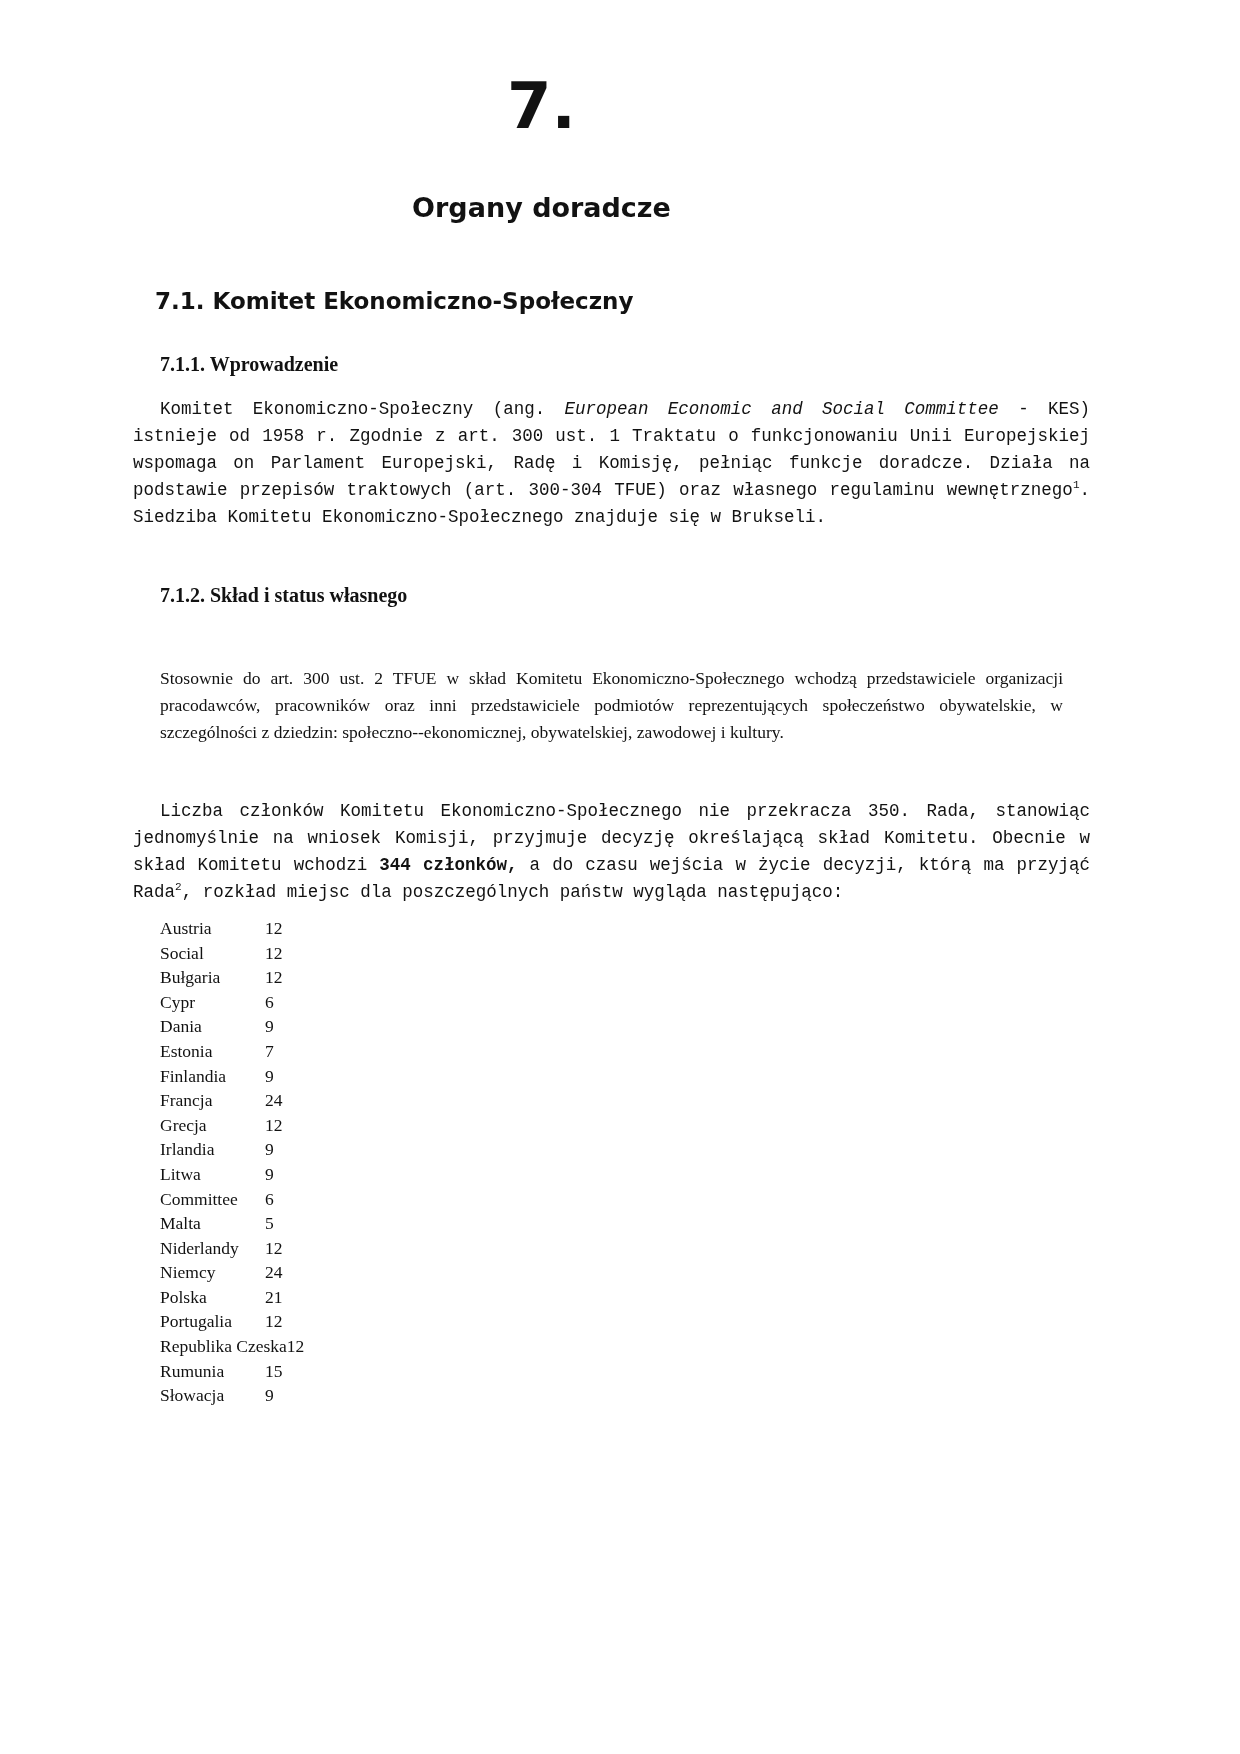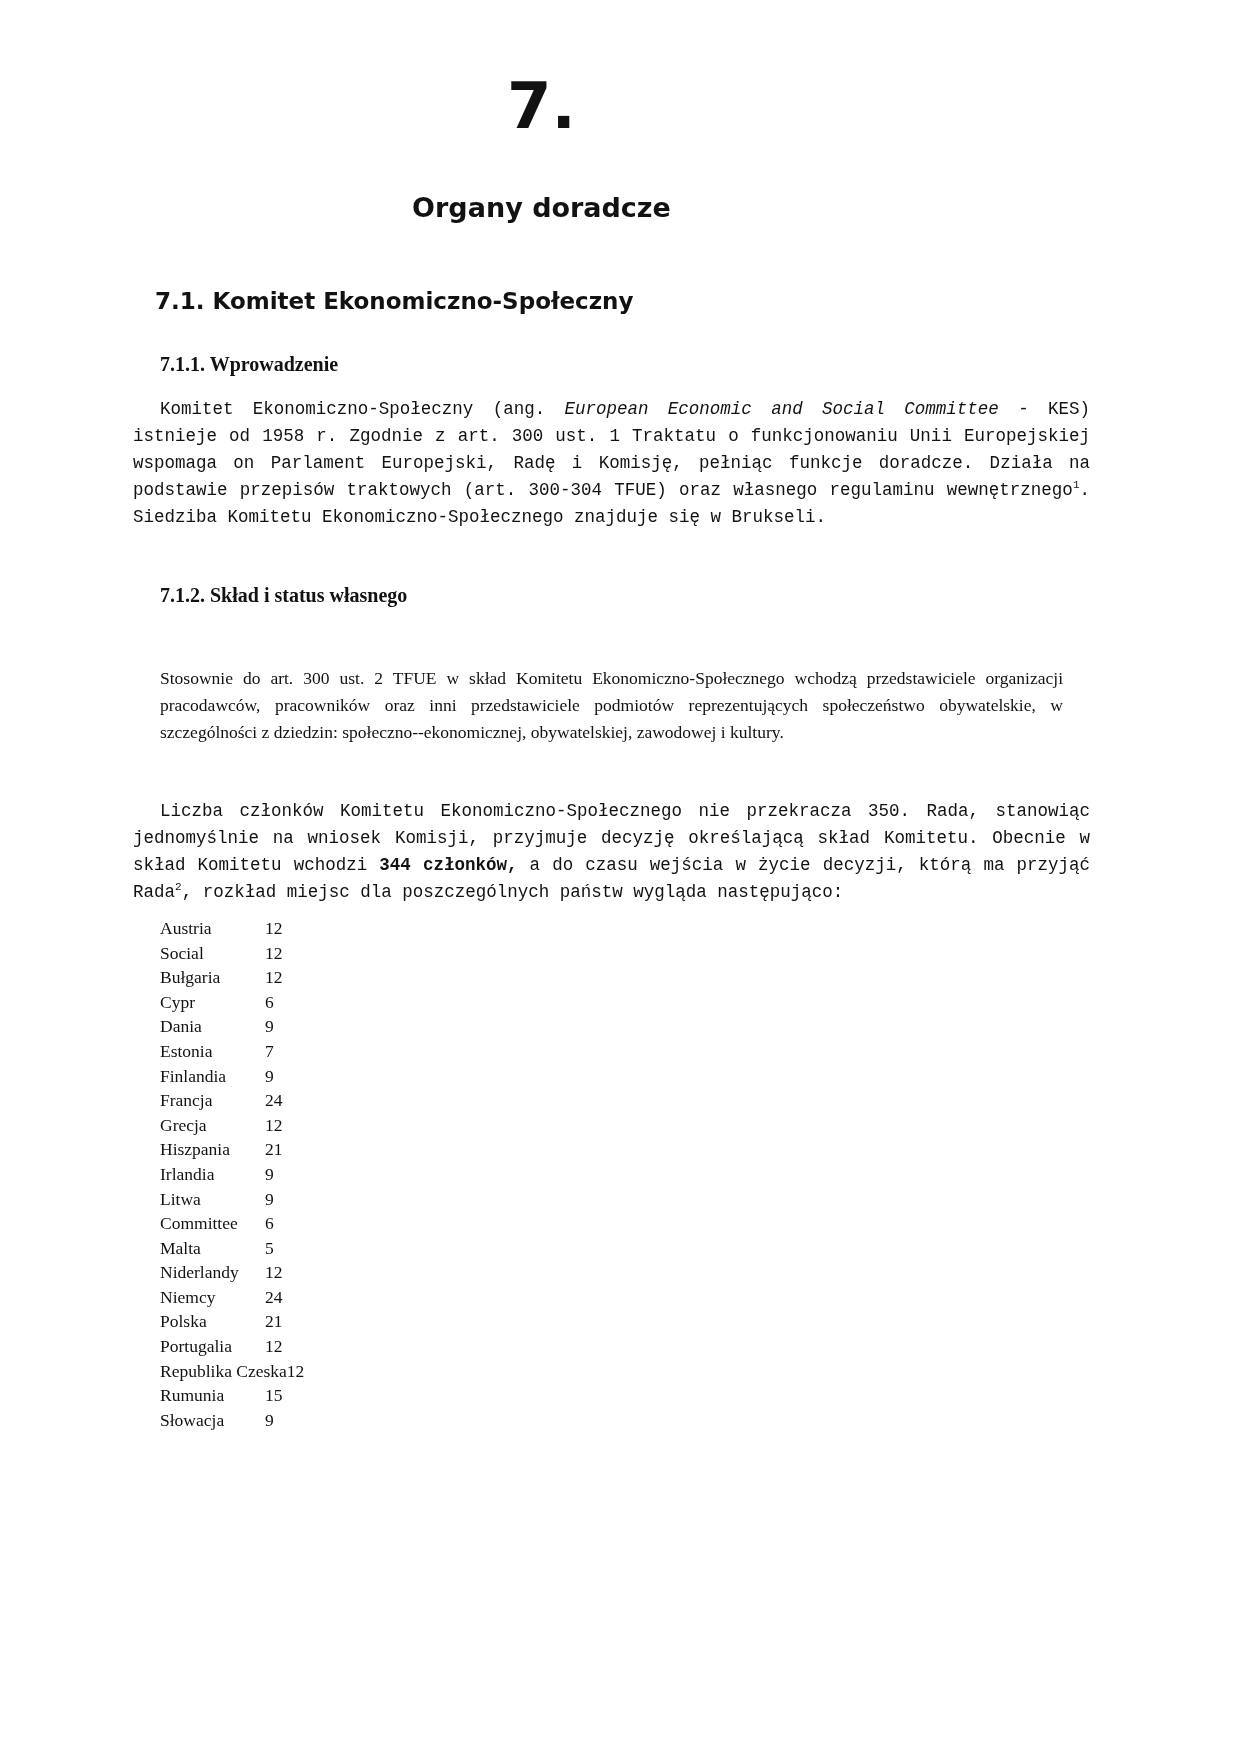--- a/index.html
+++ b/index.html
@@ -120,21 +120,20 @@
 
   <div class="member-row"><span class="member-country">Austria</span><span class="member-seats">12</span></div>
       <div class="member-row"><span class="member-country">Social</span><span class="member-seats">12</span></div>
       <div class="member-row"><span class="member-country">Bułgaria</span><span class="member-seats">12</span></div>
       <div class="member-row"><span class="member-country">Cypr</span><span class="member-seats">6</span></div>
       <div class="member-row"><span class="member-country">Dania</span><span class="member-seats">9</span></div>
       <div class="member-row"><span class="member-country">Estonia</span><span class="member-seats">7</span></div>
       <div class="member-row"><span class="member-country">Finlandia</span><span class="member-seats">9</span></div>
       <div class="member-row"><span class="member-country">Francja</span><span class="member-seats">24</span></div>
       <div class="member-row"><span class="member-country">Grecja</span><span class="member-seats">12</span></div>
-      <div class="member-row"><span class="member-country">Hiszpania</span><span class="member-seats">21</span></div>
       <div class="member-row"><span class="member-country">Irlandia</span><span class="member-seats">9</span></div>
       <div class="member-row"><span class="member-country">Litwa</span><span class="member-seats">9</span></div>
       <div class="member-row"><span class="member-country">Committee</span><span class="member-seats">6</span></div>
       <div class="member-row"><span class="member-country">Malta</span><span class="member-seats">5</span></div>
       <div class="member-row"><span class="member-country">Niderlandy</span><span class="member-seats">12</span></div>
       <div class="member-row"><span class="member-country">Niemcy</span><span class="member-seats">24</span></div>
       <div class="member-row"><span class="member-country">Polska</span><span class="member-seats">21</span></div>
       <div class="member-row"><span class="member-country">Portugalia</span><span class="member-seats">12</span></div>
       <div class="member-row"><span class="member-country">Republika Czeska</span><span class="member-seats">12</span></div>
       <div class="member-row"><span class="member-country">Rumunia</span><span class="member-seats">15</span></div>

